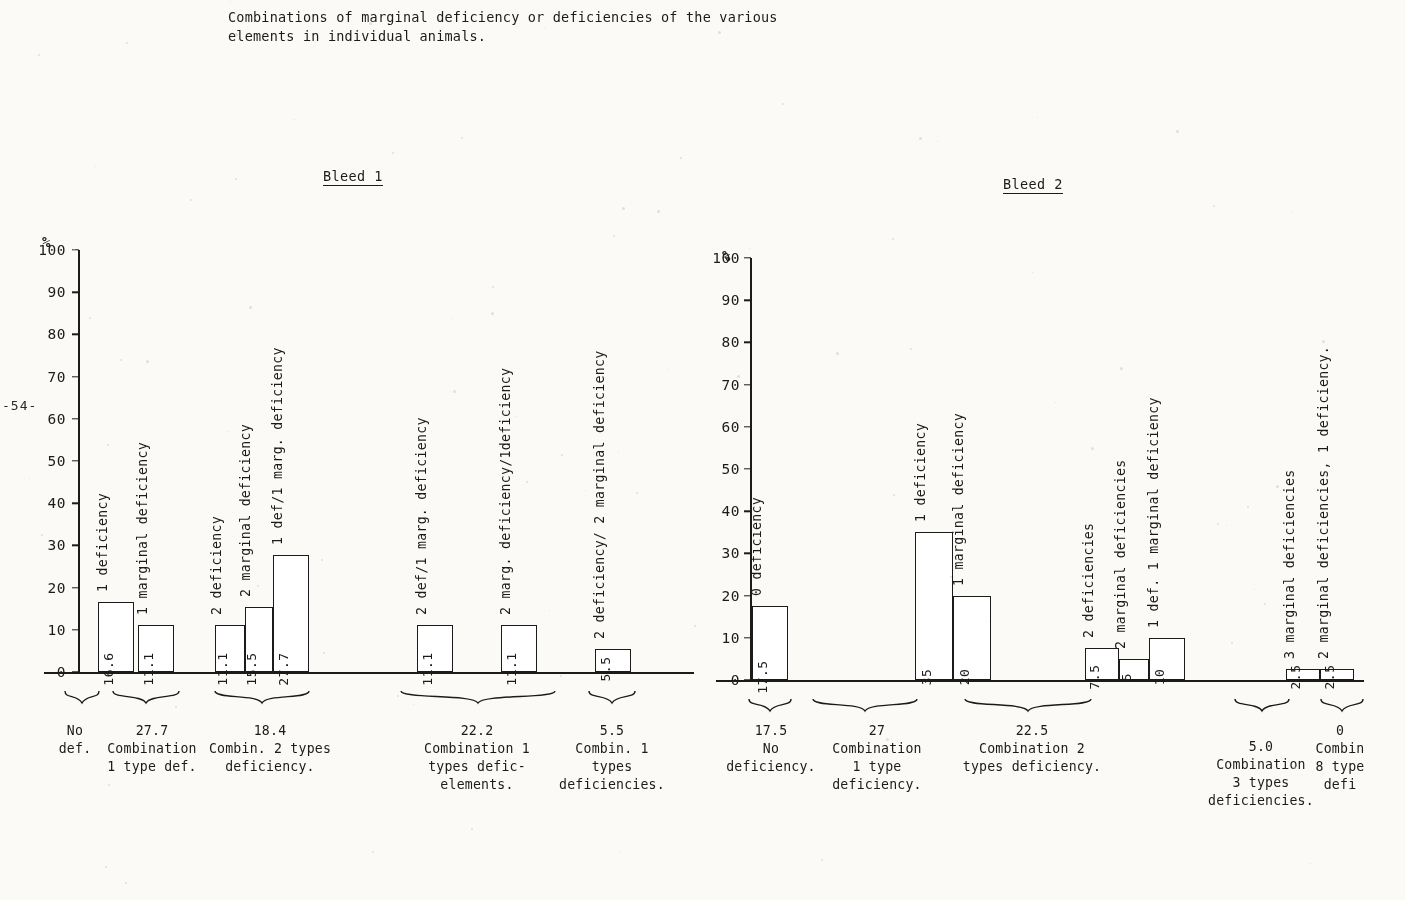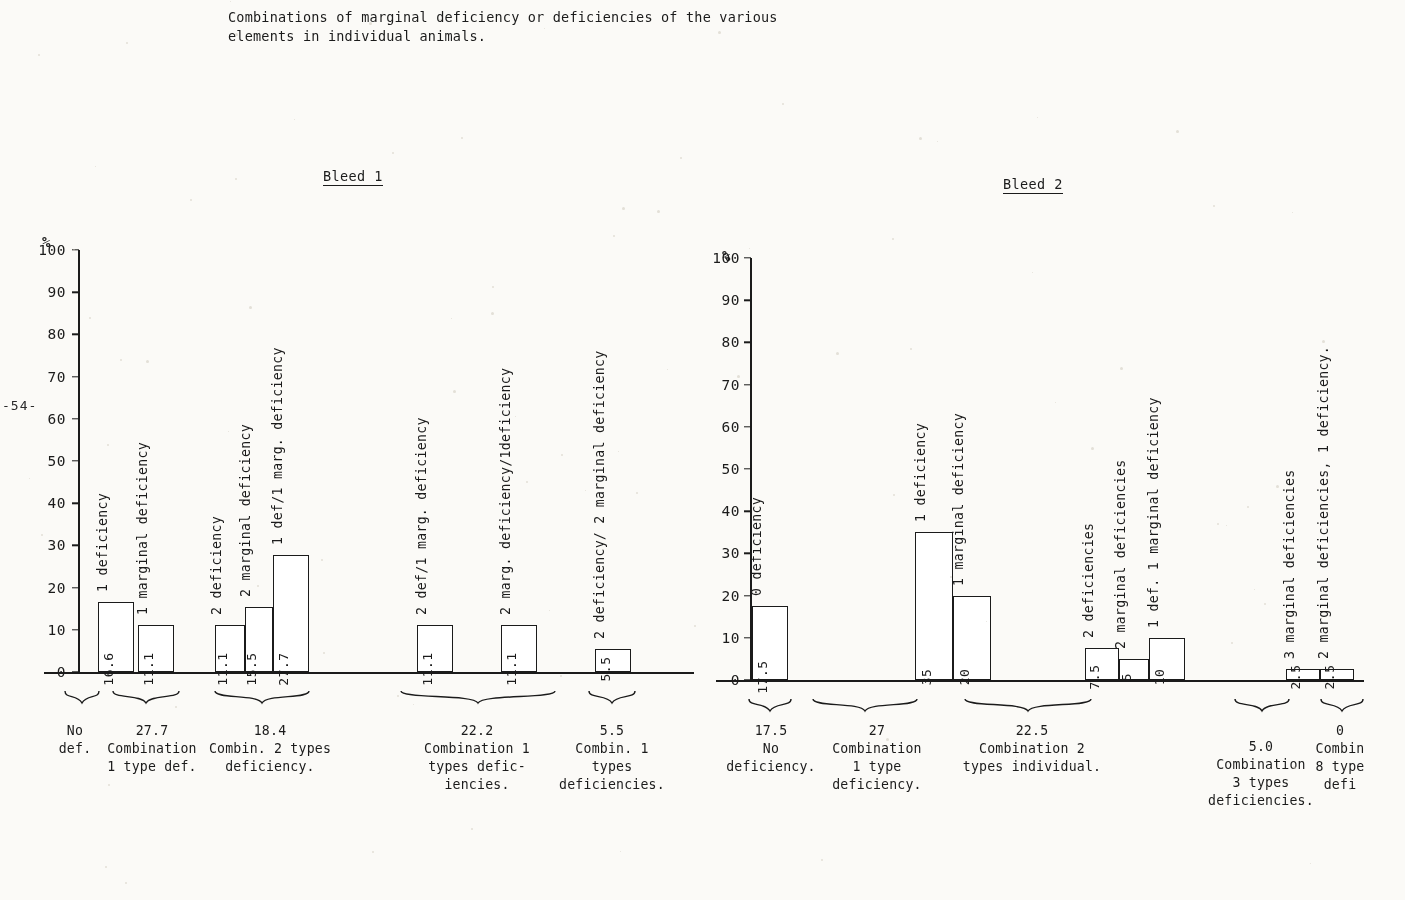--- a/index.html
+++ b/index.html
@@ -286,21 +286,21 @@
       <div class="brace" style="left: 586px; top: 690px; width: 52px;">
         <svg width="52" height="16" viewBox="0 0 52 16">
           <path d="M3 1 C3 9, 21 4, 26 13 C31 4, 49 9, 49 1" fill="none" stroke="#1b1b1b" stroke-width="1.4"></path>
         </svg>
       </div>
     </div>
   <div id="groups1">
       <div class="grp" style="left: 30px; top: 722px; width: 90px;"><div>No</div><div>def.</div></div>
       <div class="grp" style="left: 92px; top: 722px; width: 120px;"><span class="tot">27.7</span><div>Combination</div><div>1 type def.</div></div>
       <div class="grp" style="left: 200px; top: 722px; width: 140px;"><span class="tot">18.4</span><div>Combin. 2 types</div><div>deficiency.</div></div>
-      <div class="grp" style="left: 392px; top: 722px; width: 170px;"><span class="tot">22.2</span><div>Combination 1</div><div>types defic-</div><div>iencies.</div></div>
+      <div class="grp" style="left: 392px; top: 722px; width: 170px;"><span class="tot">22.2</span><div>Combination 1</div><div>types defic-</div><div>elements.</div></div>
       <div class="grp" style="left: 552px; top: 722px; width: 120px;"><span class="tot">5.5</span><div>Combin. 1</div><div>types</div><div>deficiencies.</div></div>
     </div>
 
   <div class="plot" id="plot2">
     <div class="pct-sign">%</div>
     <div class="axis-y"></div>
     <div class="axis-x"></div>
     <div class="ticks-layer" id="ticks2">
         <div class="ytick" style="top: 18px;">100</div>
         <div class="ytick-mark" style="top: 18px;"></div>
@@ -391,21 +391,21 @@
       </div>
       <div class="brace" style="left: 1318px; top: 698px; width: 48px;">
         <svg width="48" height="16" viewBox="0 0 48 16">
           <path d="M3 1 C3 9, 19 4, 24 13 C29 4, 45 9, 45 1" fill="none" stroke="#1b1b1b" stroke-width="1.4"></path>
         </svg>
       </div>
     </div>
   <div id="groups2">
       <div class="grp" style="left: 716px; top: 722px; width: 110px;"><span class="tot">17.5</span><div>No</div><div>deficiency.</div></div>
       <div class="grp" style="left: 812px; top: 722px; width: 130px;"><span class="tot">27</span><div>Combination</div><div>1 type</div><div>deficiency.</div></div>
-      <div class="grp" style="left: 952px; top: 722px; width: 160px;"><span class="tot">22.5</span><div>Combination 2</div><div>types individual.</div></div>
+      <div class="grp" style="left: 952px; top: 722px; width: 160px;"><span class="tot">22.5</span><div>Combination 2</div><div>types deficiency.</div></div>
       <div class="grp" style="left: 1196px; top: 722px; width: 130px; margin-top: 16px;"><span class="tot">5.0</span><div>Combination</div><div>3 types</div><div>deficiencies.</div></div>
       <div class="grp" style="left: 1290px; top: 722px; width: 100px;"><span class="tot">0</span><div>Combin</div><div>8 type</div><div>defi</div></div>
     </div>
 
   <div id="specks">
       <div class="speck" style="width: 2px; height: 2px; left: 782px; top: 103px;"></div>
       <div class="speck" style="width: 1px; height: 1px; left: 618px; top: 451px;"></div>
       <div class="speck" style="width: 1px; height: 1px; left: 1226px; top: 525px;"></div>
       <div class="speck" style="width: 2px; height: 2px; left: 397px; top: 695px;"></div>
       <div class="speck" style="width: 2px; height: 2px; left: 107px; top: 444px;"></div>

